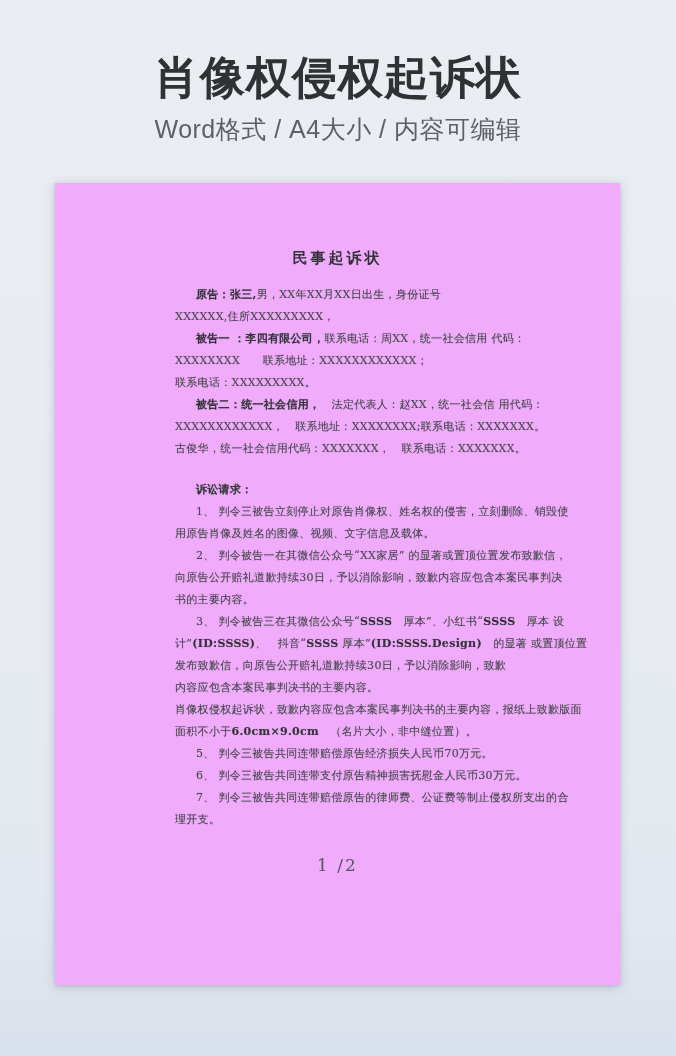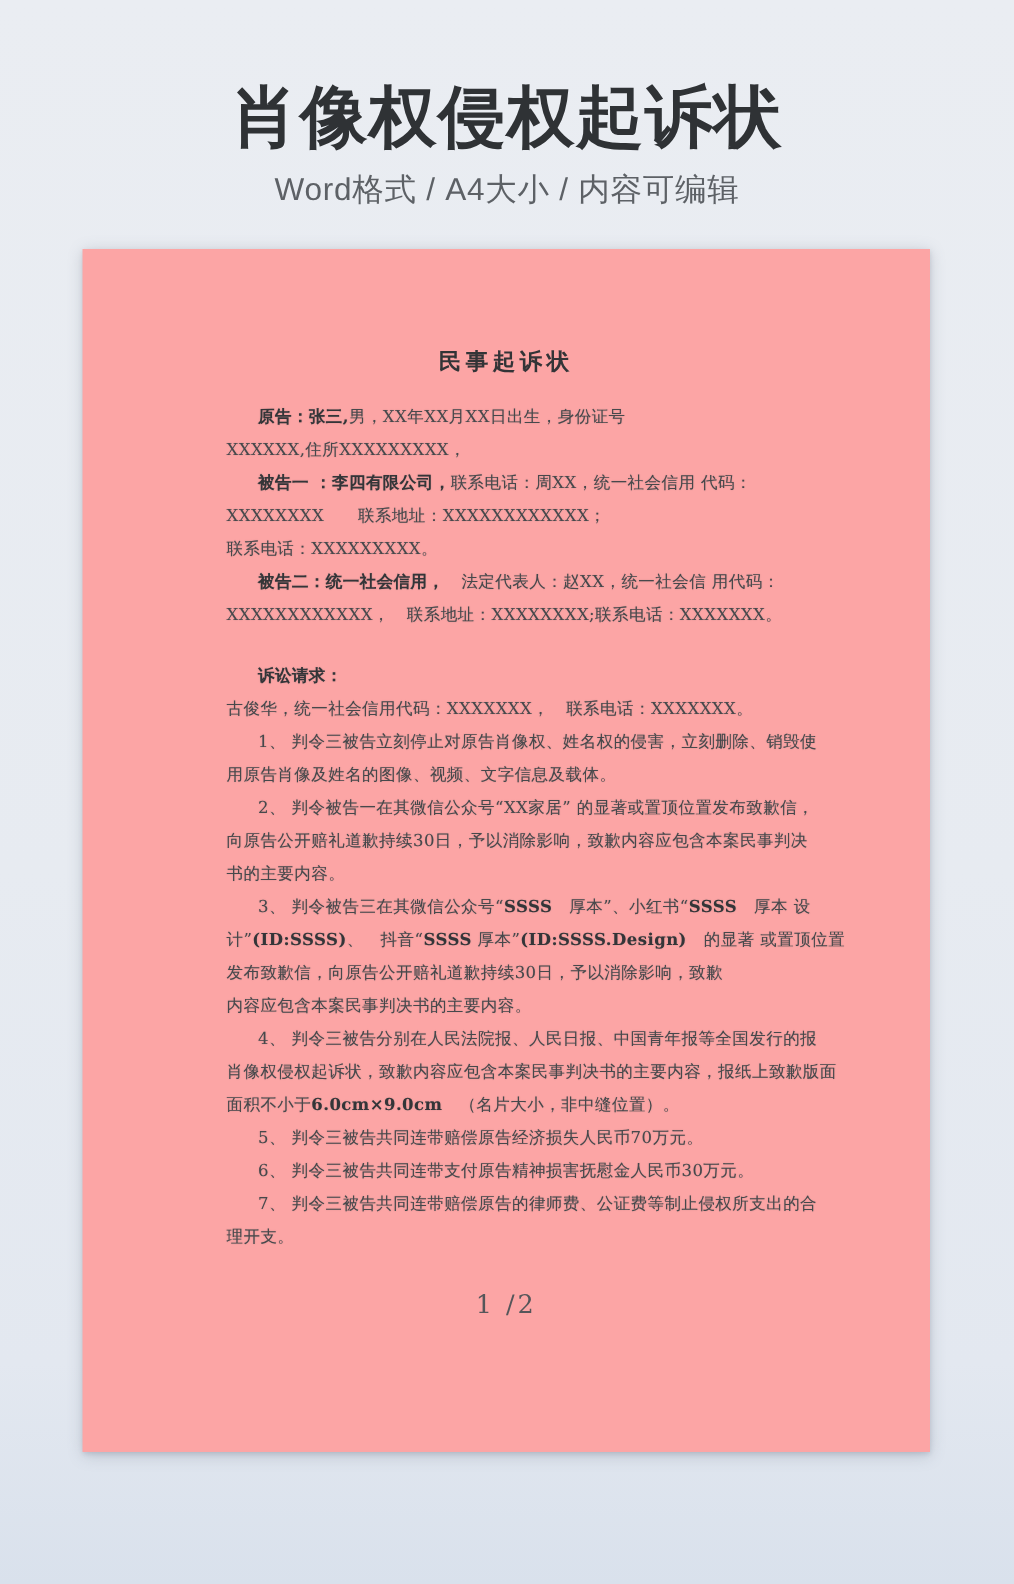--- a/index.html
+++ b/index.html
@@ -10,35 +10,35 @@
   }
   .stage{width:676px;height:1056px;position:relative;}
   
   .hero{padding-top:50px;text-align:center;}
   .hero h1{
     margin:0;font-size:45px;line-height:1.25;font-weight:700;
     color:#2f3235;letter-spacing:1px;
     font-family:"DejaVu Sans","Liberation Sans",sans-serif;
   }
   .hero p{
-    margin:8px 0 0 0;font-size:21px;line-height:1.2;font-weight:400;
+    margin:8px 0 0 0;font-size:25px;line-height:1.2;font-weight:400;
     color:#5d6166;letter-spacing:0.5px;
   }
   
   .page{
-    position:absolute;left:55px;top:166px;width:565px;height:802px;
-    background:#fca5a5;overflow:hidden;
+    position:absolute;left:55px;top:183px;width:565px;height:802px;
+    background:#f0abfc;overflow:hidden;
     box-shadow:0 2px 10px rgba(90,100,120,0.28),0 1px 3px rgba(90,100,120,0.18);
   }
   .doc-title{
     margin:66px 0 16px 0;text-align:center;
     font-size:15px;font-weight:700;letter-spacing:3px;color:#333437;
     font-family:"DejaVu Serif","Liberation Serif",serif;
   }
-  .doc-body{padding:0 96px;}
+  .doc-body{padding:0 120px;}
   .doc-line{
     font-family:"DejaVu Serif","Liberation Serif",serif;
     font-size:11px;line-height:22px;height:22px;
     letter-spacing:0.3px;color:#47484b;white-space:nowrap;
     text-shadow:0 0 0.8px rgba(90,90,95,0.45);
   }
   .doc-line.indent{text-indent:21px;}
   .doc-line.gap-sm{margin-top:5px;}
   .doc-line.gap-lg{margin-top:19px;}
   .doc-line .b{font-weight:700;color:#343538;}
@@ -61,32 +61,31 @@
   <section class="page">
     <h2 class="doc-title">民事起诉状</h2>
     <div class="doc-body">
         <div class="doc-line indent"><span class="b">原告：张三,</span><span>男，XX年XX月XX日出生，身份证号</span></div>
         <div class="doc-line"><span>XXXXXX,住所XXXXXXXXX，</span></div>
         <div class="doc-line indent"><span class="b">被告一 ：李四有限公司，</span><span>联系电话：周XX，统一社会信用 代码：</span></div>
         <div class="doc-line"><span>XXXXXXXX　　联系地址：XXXXXXXXXXXX；</span></div>
         <div class="doc-line"><span>联系电话：XXXXXXXXX。</span></div>
         <div class="doc-line indent"><span class="b">被告二：统一社会信用，</span><span>　法定代表人：赵XX，统一社会信 用代码：</span></div>
         <div class="doc-line"><span>XXXXXXXXXXXX，　联系地址：XXXXXXXX;联系电话：XXXXXXX。</span></div>
+        <div class="doc-line"><span>古俊华，统一社会信用代码：XXXXXXX，　联系电话：XXXXXXX。</span></div>
         <div class="doc-line indent gap-lg"><span class="b">诉讼请求：</span></div>
-        <div class="doc-line"><span>古俊华，统一社会信用代码：XXXXXXX，　联系电话：XXXXXXX。</span></div>
         <div class="doc-line indent"><span>1、 判令三被告立刻停止对原告肖像权、姓名权的侵害，立刻删除、销毁使</span></div>
         <div class="doc-line"><span>用原告肖像及姓名的图像、视频、文字信息及载体。</span></div>
         <div class="doc-line indent"><span>2、 判令被告一在其微信公众号“XX家居” 的显著或置顶位置发布致歉信，</span></div>
         <div class="doc-line"><span>向原告公开赔礼道歉持续30日，予以消除影响，致歉内容应包含本案民事判决</span></div>
         <div class="doc-line"><span>书的主要内容。</span></div>
         <div class="doc-line indent"><span>3、 判令被告三在其微信公众号“</span><span class="b">SSSS</span><span>　厚本”、小红书“</span><span class="b">SSSS</span><span>　厚本 设</span></div>
         <div class="doc-line"><span>计”</span><span class="b">(ID:SSSS)</span><span>、　抖音“</span><span class="b">SSSS</span><span> 厚本”</span><span class="b">(ID:SSSS.Design)</span><span>　的显著 或置顶位置</span></div>
         <div class="doc-line"><span>发布致歉信，向原告公开赔礼道歉持续30日，予以消除影响，致歉</span></div>
         <div class="doc-line"><span>内容应包含本案民事判决书的主要内容。</span></div>
-        <div class="doc-line indent"><span>4、 判令三被告分别在人民法院报、人民日报、中国青年报等全国发行的报</span></div>
         <div class="doc-line"><span>肖像权侵权起诉状，致歉内容应包含本案民事判决书的主要内容，报纸上致歉版面</span></div>
         <div class="doc-line"><span>面积不小于</span><span class="b">6.0cm×9.0cm</span><span>　（名片大小，非中缝位置）。</span></div>
         <div class="doc-line indent"><span>5、 判令三被告共同连带赔偿原告经济损失人民币70万元。</span></div>
         <div class="doc-line indent"><span>6、 判令三被告共同连带支付原告精神损害抚慰金人民币30万元。</span></div>
         <div class="doc-line indent"><span>7、 判令三被告共同连带赔偿原告的律师费、公证费等制止侵权所支出的合</span></div>
         <div class="doc-line"><span>理开支。</span></div>
       </div>
     <div class="page-number">1 /2</div>
   </section>
 

